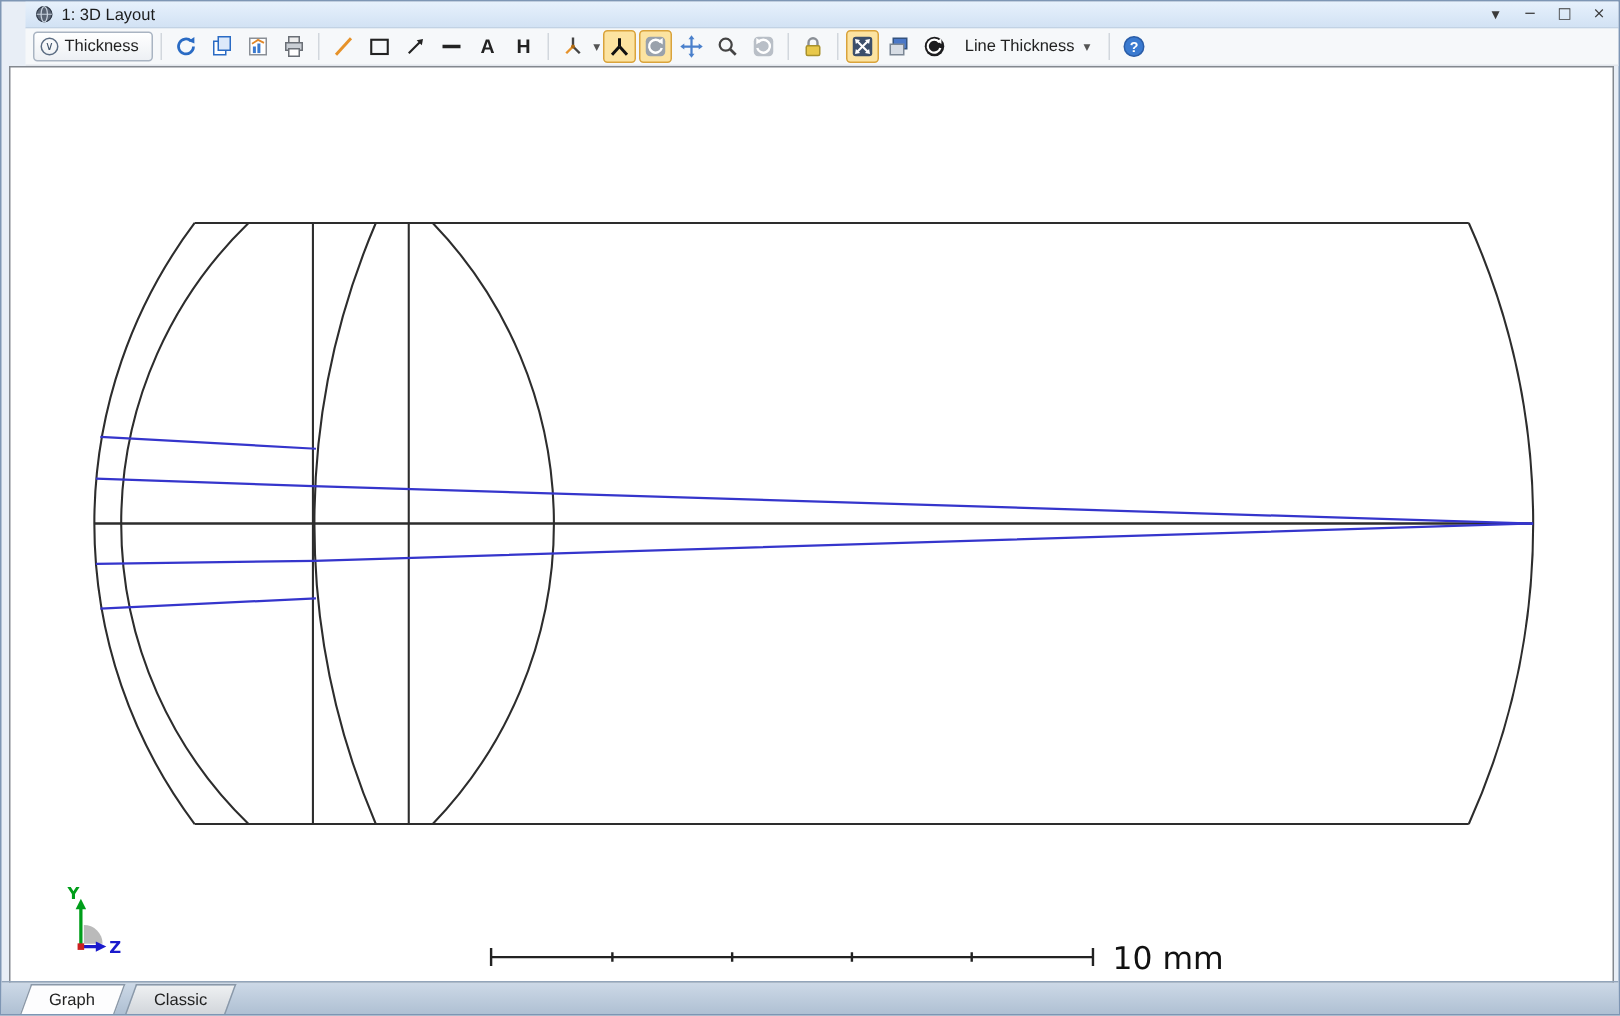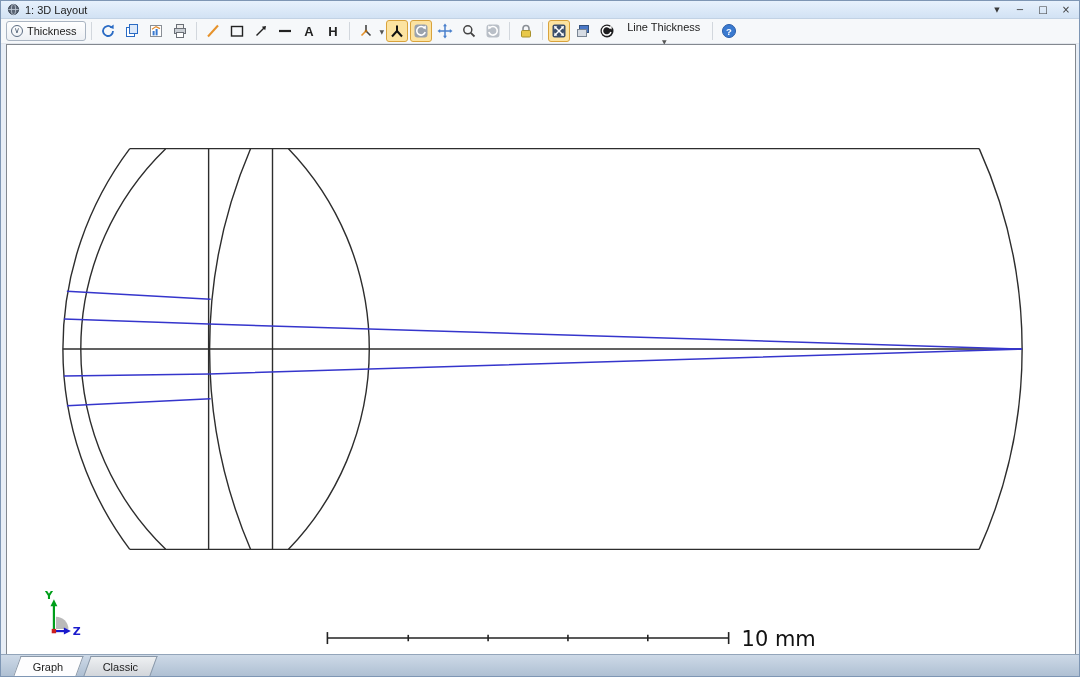--- a/index.html
+++ b/index.html
@@ -1,19 +1,19 @@
 <!DOCTYPE html>
 <html><head>
 <meta charset="utf-8">
 <style>
   * { box-sizing: border-box; margin: 0; padding: 0; }
   body { background:#9aa5b1; font-family:"Liberation Sans", sans-serif; }
   .window{
     position:relative; width:1080px; height:677px; overflow:hidden;
-    background:#e8eef6; border:1px solid #7e96b4;
+    background:#e8eef6; border:1px solid #7e96b4;padding-left:16px;
   }
   
   .titlebar{
     height:18px; display:flex; align-items:center; padding:0 6px;
     background:linear-gradient(#e7f1fc,#d2e2f4);
     border-bottom:1px solid #c2d2e4; font-size:11px; color:#1c1c1c;
   }
   .wicon{ display:inline-flex; margin-right:5px; }
   .titletext{ flex:0 0 auto; }
   .tspacer{ flex:1; }
@@ -42,21 +42,21 @@
   }
   .tbtn{
     width:22px; height:22px; display:inline-flex; align-items:center; justify-content:center;
     background:transparent; border:1px solid transparent; border-radius:3px; cursor:default; padding:0;
   }
   .tbtn.hl{ background:#fce3a1; border-color:#d9a33c; }
   .ddarrow{ font-family:"DejaVu Sans", sans-serif; font-size:6px; color:#555; margin-left:1px; }
   .ttext{
     display:inline-flex; align-items:center; gap:5px; height:20px; padding:0 7px;
     background:transparent; border:none; font-size:11px; color:#222;
-    font-family:"Liberation Sans", sans-serif; cursor:default;flex-direction:column;
+    font-family:"Liberation Sans", sans-serif; cursor:default;
   }
   
   .canvas-area{
     position:absolute; left:5px; top:43px; width:1070px; height:612px;
     background:#ffffff; border:1px solid #83888f;
   }
   .canvas-area svg{ display:block; }
   .scale-label{ font-family:"DejaVu Sans", sans-serif; font-size:21px; fill:#111; }
   .axlab{ font-family:"DejaVu Sans", sans-serif; font-size:11px; font-weight:bold; }
   

